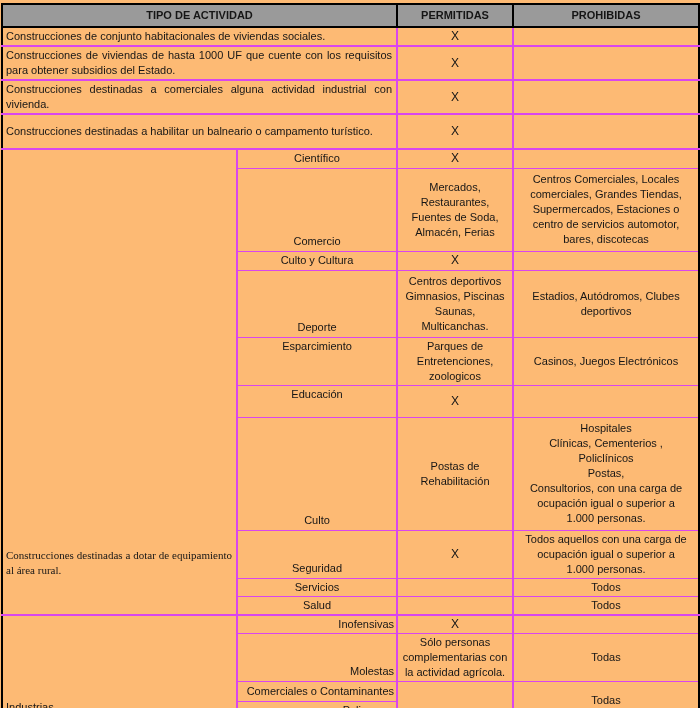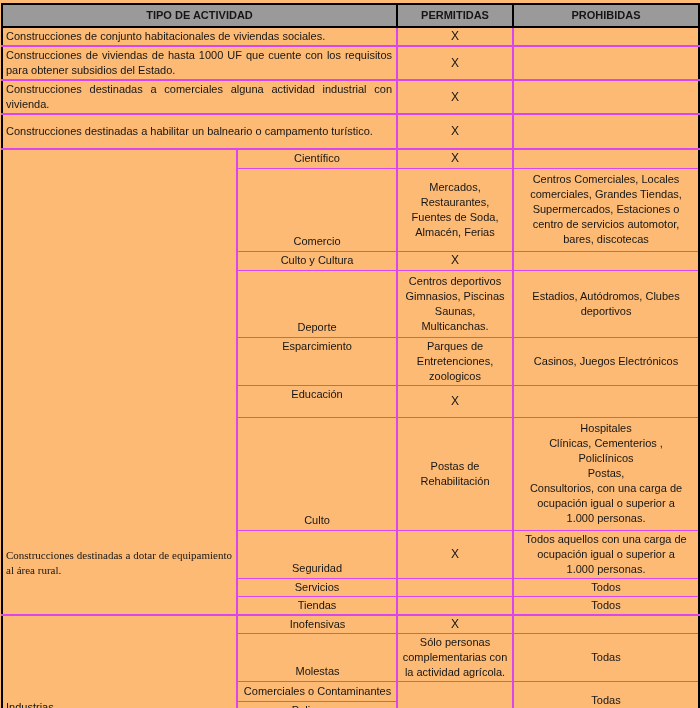--- a/index.html
+++ b/index.html
@@ -27,21 +27,21 @@
   .v2  { border-left-width:2px; }
   tr.sec    > td { border-top-width:2px; }
   tr.thickb > td { border-bottom-width:2px; }
 
   .act  { text-align:justify; vertical-align:middle; padding:1px 4px 1px 3px; }
   .per, .pro { text-align:center; vertical-align:middle; white-space:pre-line; }
   .xv   { font-size:12px; }
   .cat  { text-align:center; vertical-align:middle; }
   .cat.vb { vertical-align:bottom; padding-bottom:2px; }
   .cat.vt { vertical-align:top; }
-  .cat.lf { text-align:center; padding-left:3px; }
+  .cat.lf { text-align:right; padding-left:3px; }
   .biglabel { text-align:justify; vertical-align:bottom; padding:1px 4px 36px 3px;font-family:Liberation Serif, serif; }
   .indlabel { text-align:left;  vertical-align:bottom; padding:1px 3px 4px 3px; }
 
   tr.h18{height:18px} tr.h32{height:32px} tr.h35{height:35px} tr.h19{height:19px}
   tr.h83{height:83px} tr.h67{height:67px} tr.h45{height:45px} tr.h113{height:113px}
   tr.h48{height:48px} tr.h17{height:17px} tr.h47{height:47px} tr.h20{height:20px}
   tr.h16{height:16px}
 </style>
 </head>
 <body>
@@ -146,21 +146,21 @@
         <td class="pro v2">Todos aquellos con una carga de
 ocupación igual o superior a
 1.000 personas.</td>
       </tr>
       <tr class="h17">
         <td class="cat v2">Servicios</td>
         <td class="per v2"></td>
         <td class="pro v2">Todos</td>
       </tr>
       <tr class="h17">
-        <td class="cat v2">Tiendas</td>
+        <td class="cat v2">Salud</td>
         <td class="per v2"></td>
         <td class="pro v2">Todos</td>
       </tr>
 
       <tr class="h18 sec">
         <td rowspan="4" class="indlabel">Industrias</td>
         <td class="cat lf v2">Inofensivas</td>
         <td class="per xv v2">X</td>
         <td class="pro v2"></td>
       </tr>

